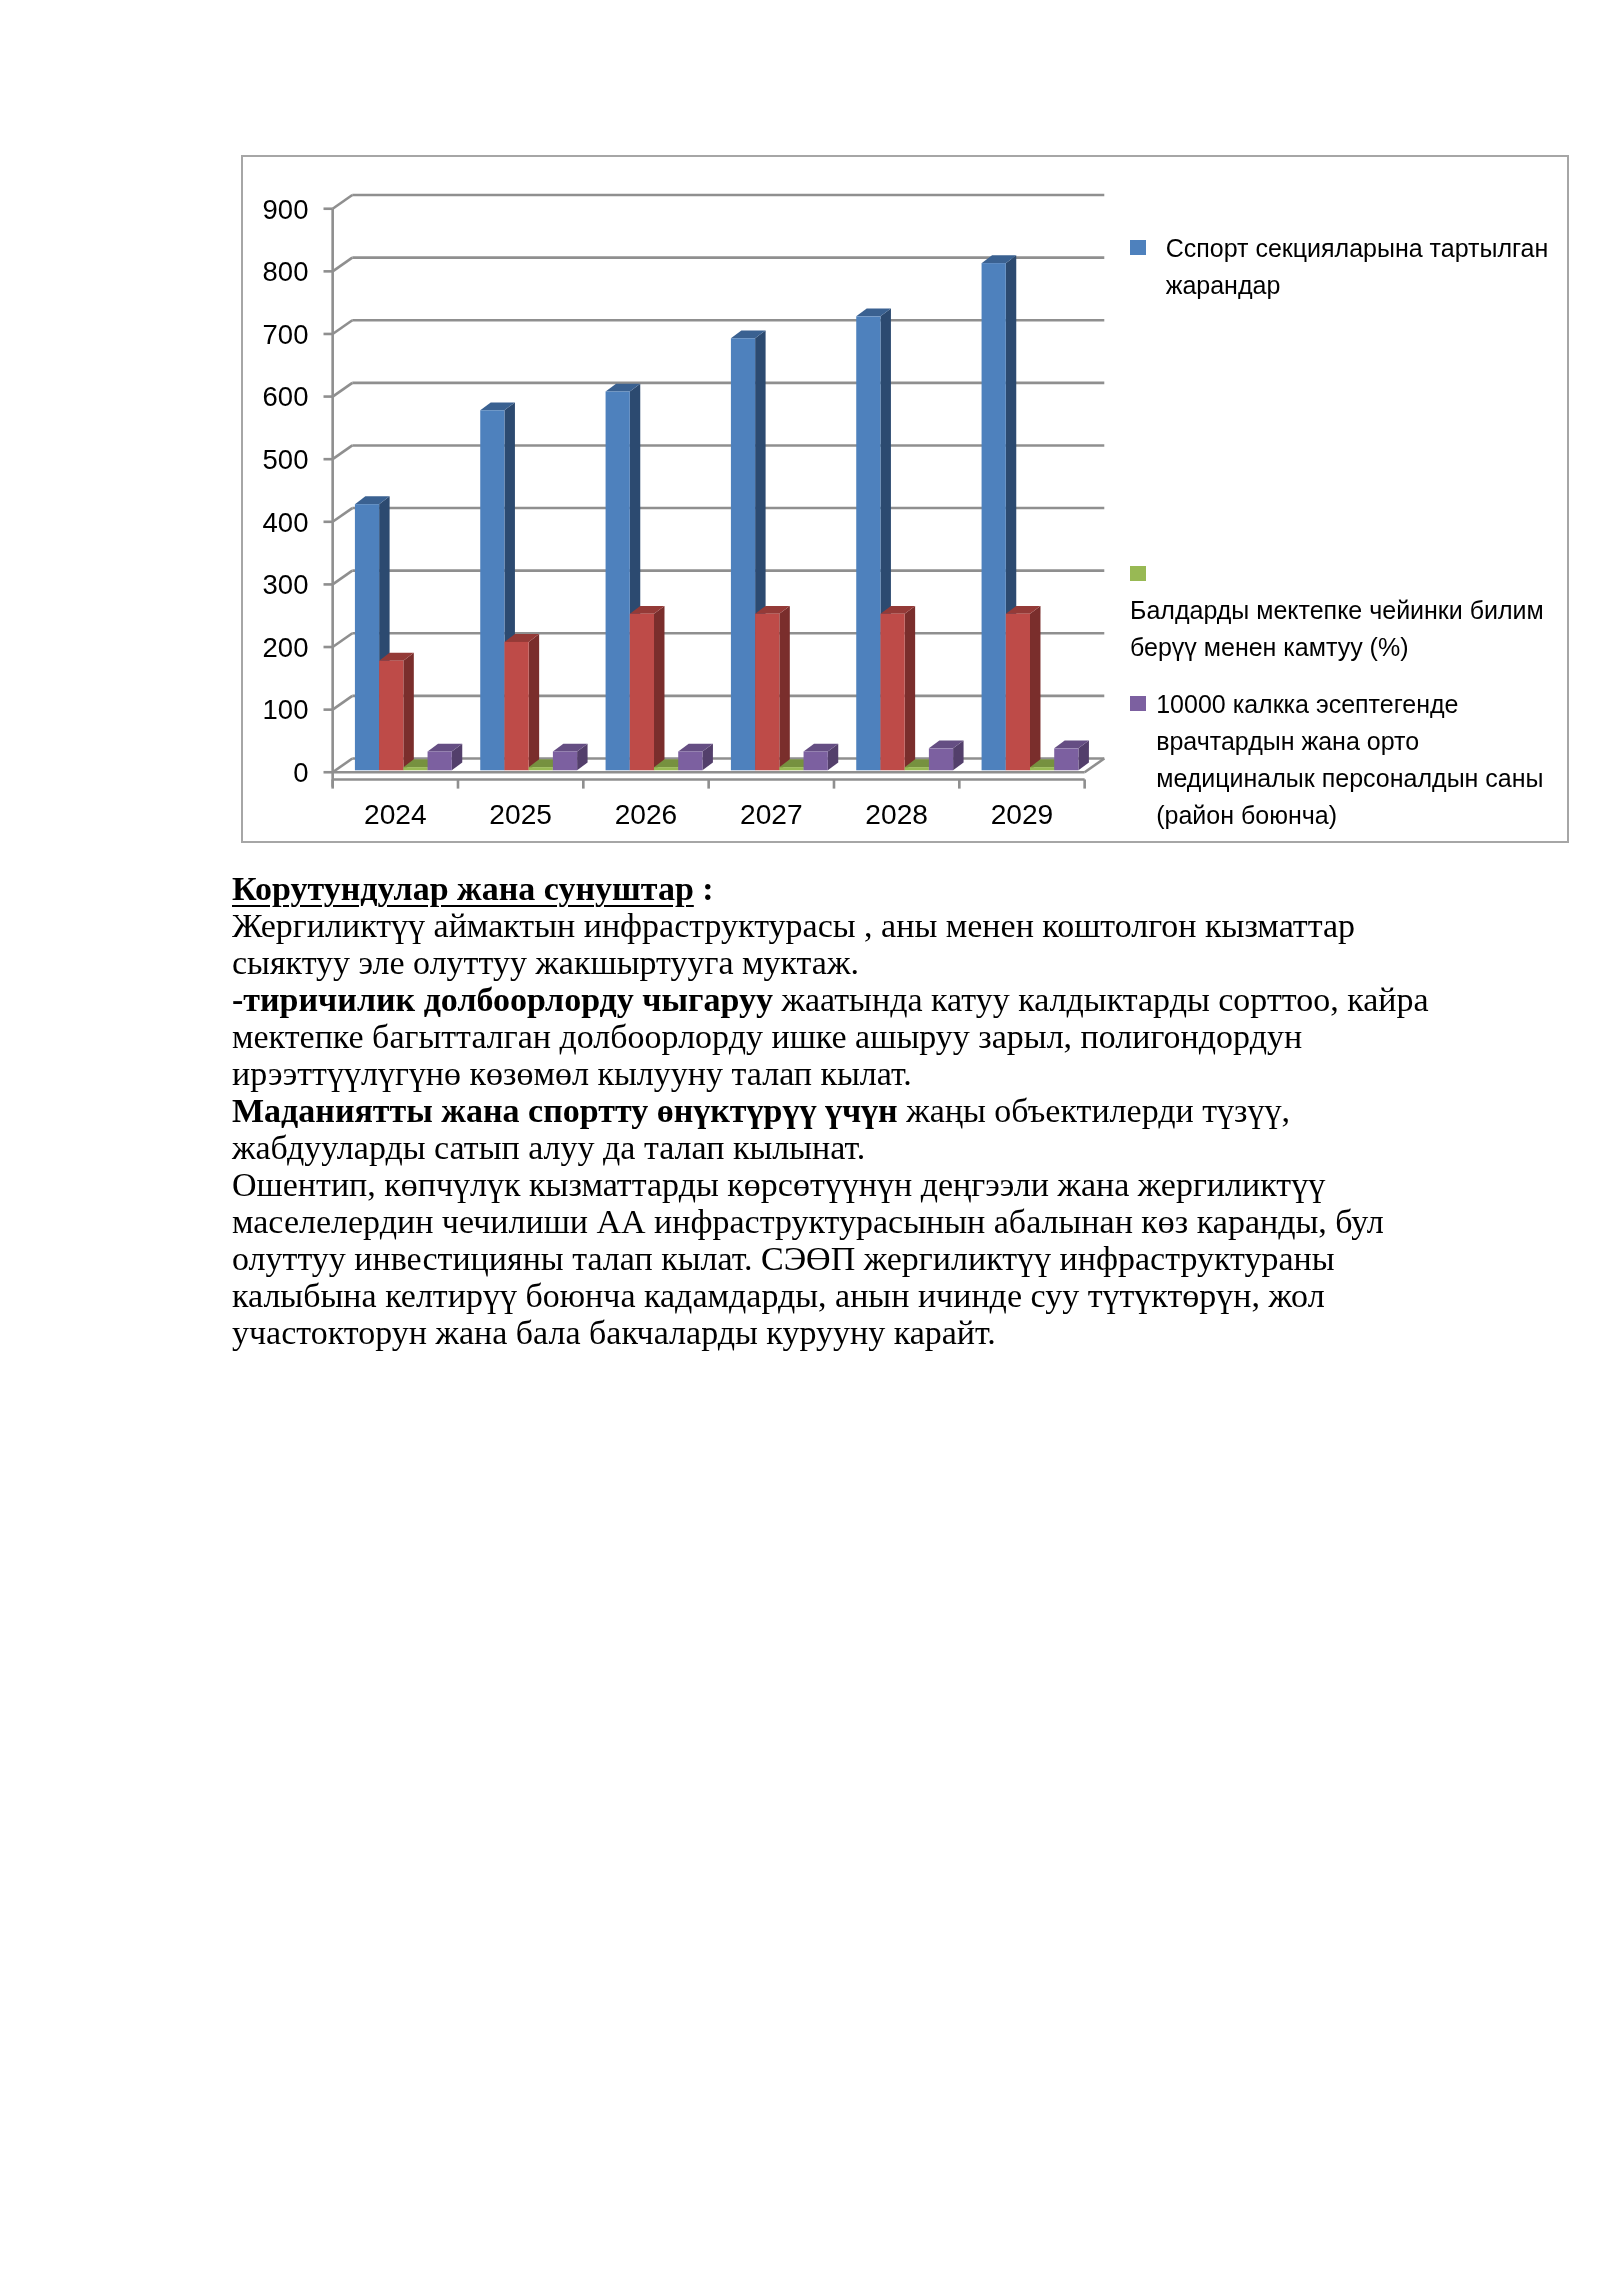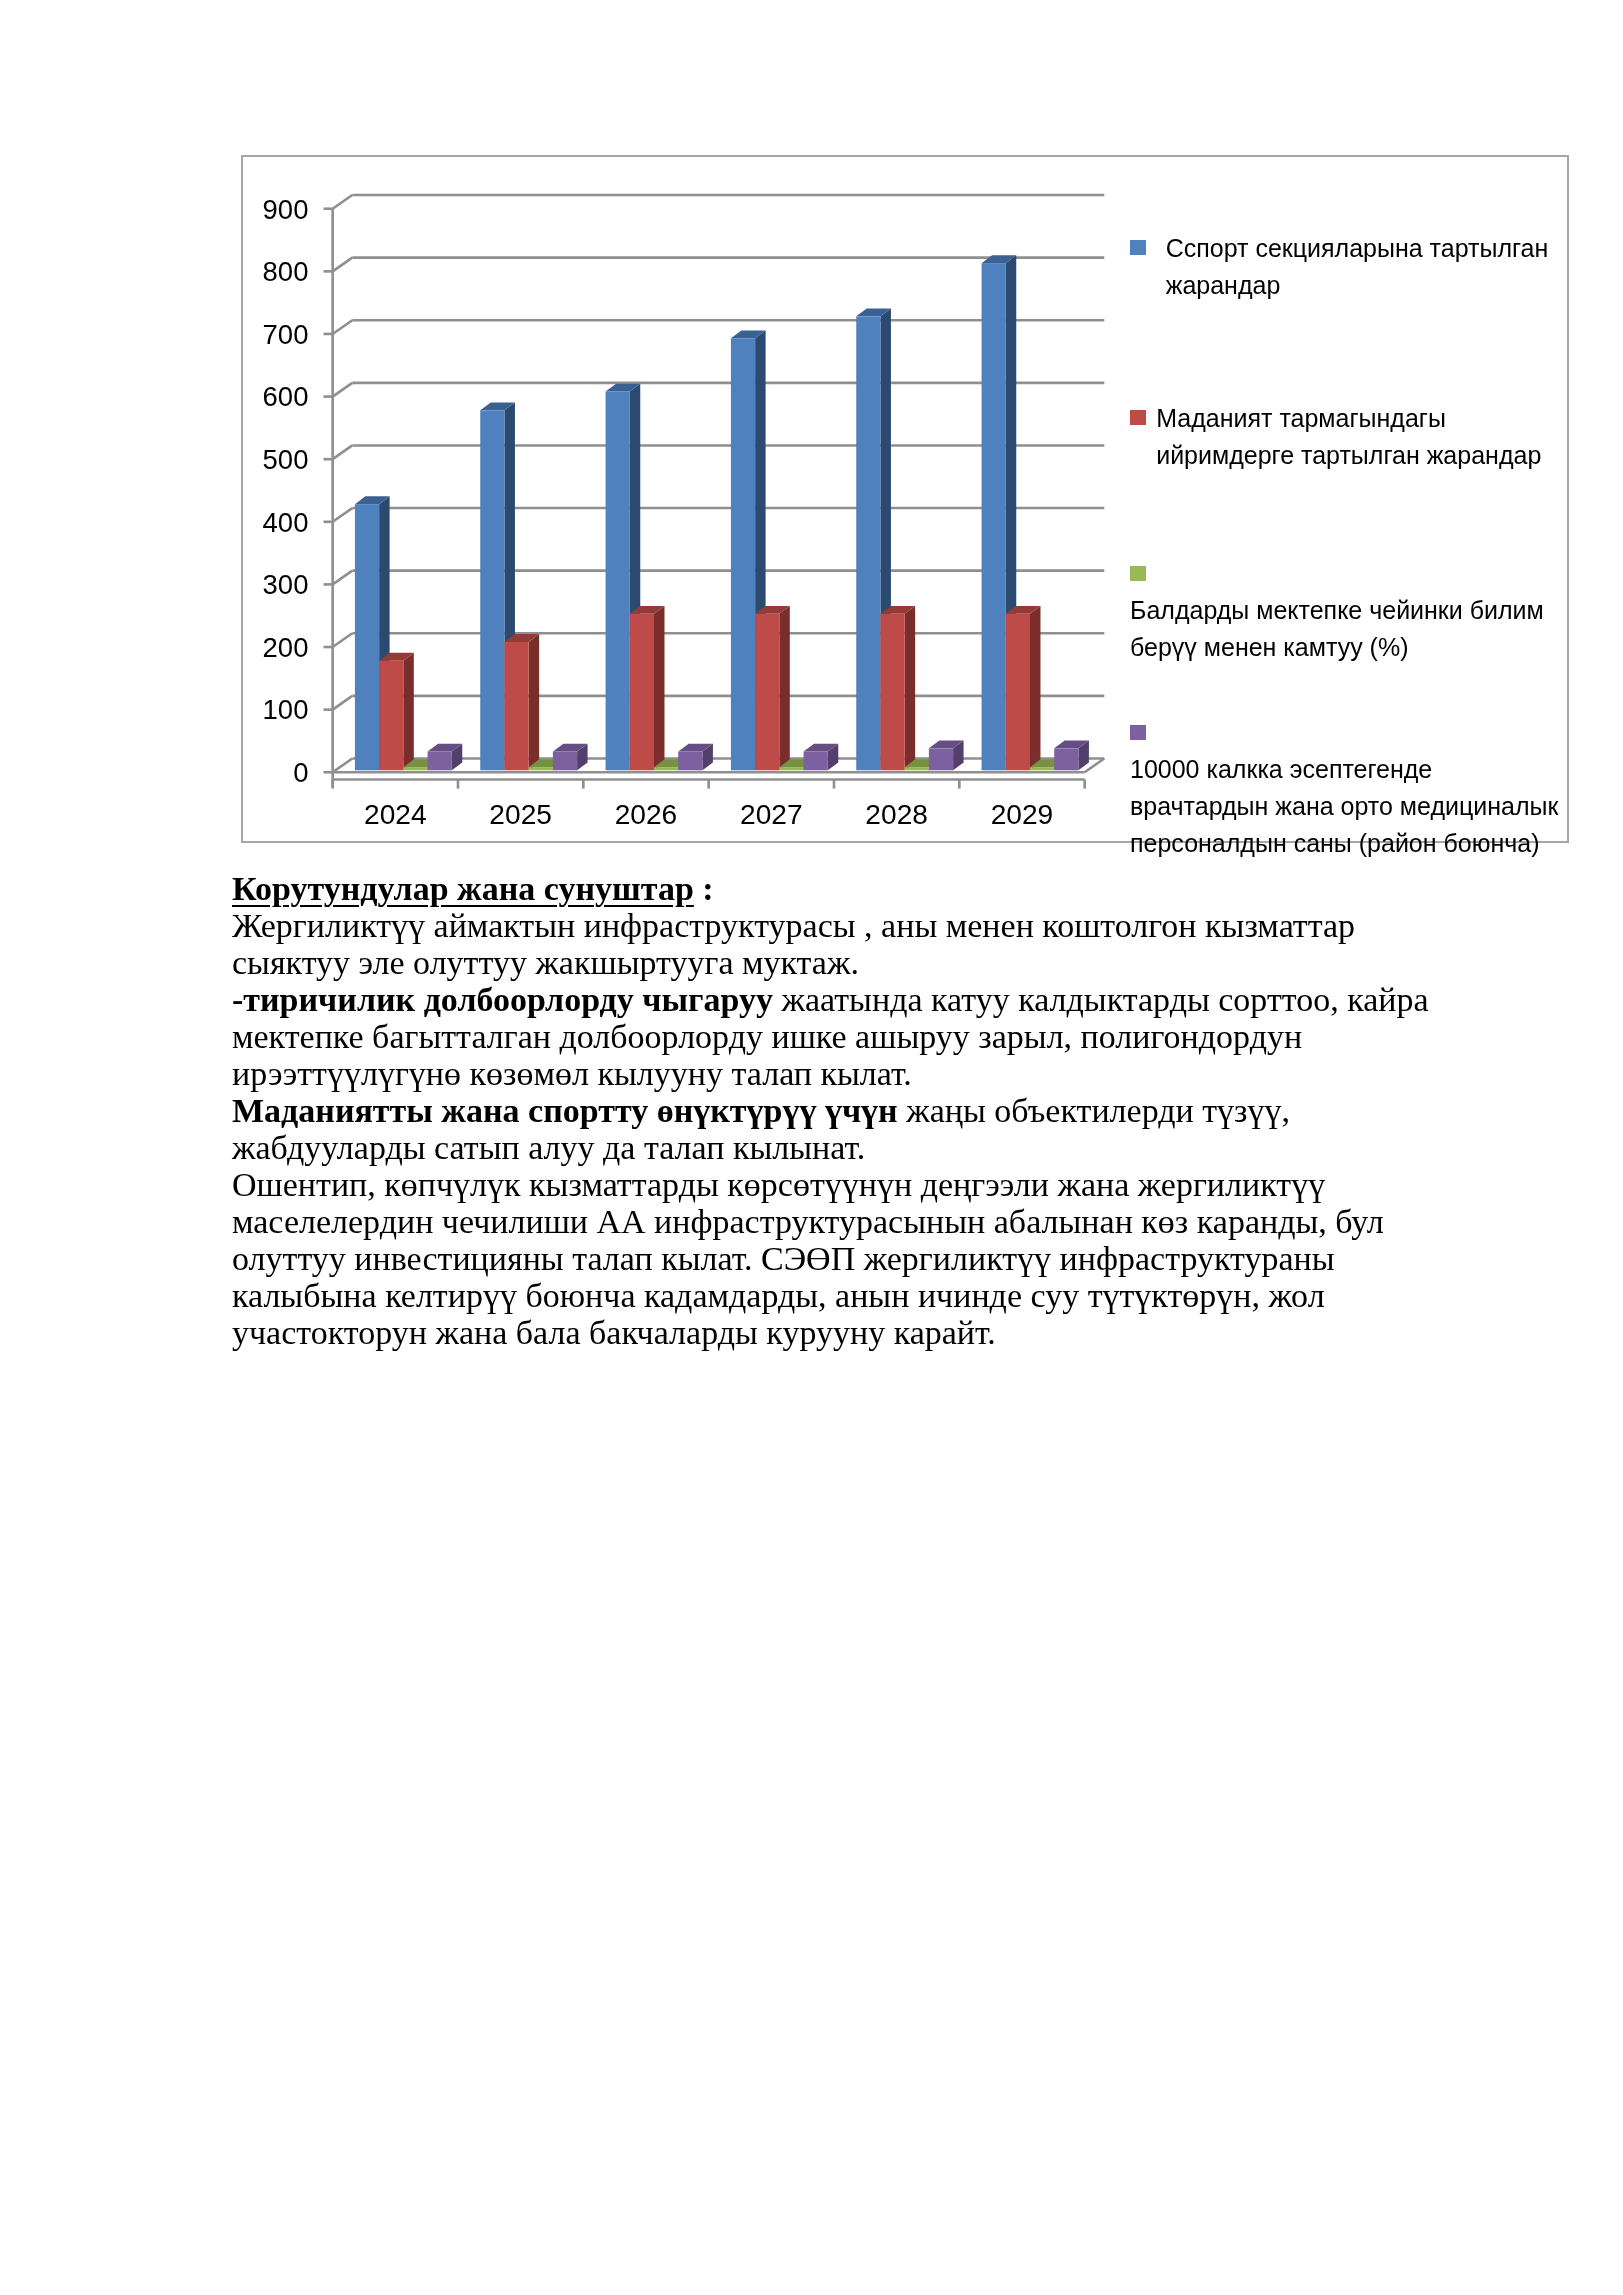--- a/index.html
+++ b/index.html
@@ -154,29 +154,25 @@
         <text x="807.25" y="1019" text-anchor="middle" font-family="&quot;Liberation Sans&quot;,sans-serif" font-size="43" fill="#000">2027</text>
         <text x="998.75" y="1019" text-anchor="middle" font-family="&quot;Liberation Sans&quot;,sans-serif" font-size="43" fill="#000">2028</text>
         <text x="1190.25" y="1019" text-anchor="middle" font-family="&quot;Liberation Sans&quot;,sans-serif" font-size="43" fill="#000">2029</text>
         <line x1="137" y1="962" x2="137" y2="79" stroke="#8f8f8f" stroke-width="4"></line>
       </svg>
     <div class="legend" id="chart-legend">
         <div class="legend-item" style="top: 73px; gap: 20px;">
           <div class="legend-swatch" style="background: rgb(78, 129, 189);"></div>
           <div>Сспорт секцияларына тартылган жарандар</div>
         </div>
-        <div class="legend-item" style="top: 243px;">
-          <div class="legend-swatch" style="background: rgb(190, 75, 72);"></div>
-          <div>Маданият тармагындагы ийримдерге тартылган жарандар</div>
-        </div>
         <div class="legend-item" style="top: 399px; flex-direction: column;">
           <div class="legend-swatch" style="background: rgb(152, 185, 84);"></div>
           <div>Балдарды мектепке чейинки билим берүү менен камтуу (%)</div>
         </div>
-        <div class="legend-item" style="top: 558px; flex-direction: column;">
+        <div class="legend-item" style="top: 529px;">
           <div class="legend-swatch" style="background: rgb(124, 96, 160);"></div>
           <div>10000 калкка эсептегенде врачтардын жана орто медициналык персоналдын саны (район боюнча)</div>
         </div>
       </div>
   </div>
 
   <div class="doc-text">
     <div class="doc-heading"><span class="u">Корутундулар жана сунуштар</span><span> :</span></div>
     <p><b></b><span>Жергиликтүү аймактын инфраструктурасы , аны менен коштолгон кызматтар сыяктуу эле олуттуу жакшыртууга муктаж.</span></p>
     <p><b>-тиричилик долбоорлорду чыгаруу</b><span>  жаатында катуу калдыктарды сорттоо, кайра мектепке багытталган долбоорлорду ишке ашыруу зарыл, полигондордун ирээттүүлүгүнө көзөмөл кылууну талап кылат.</span></p>

